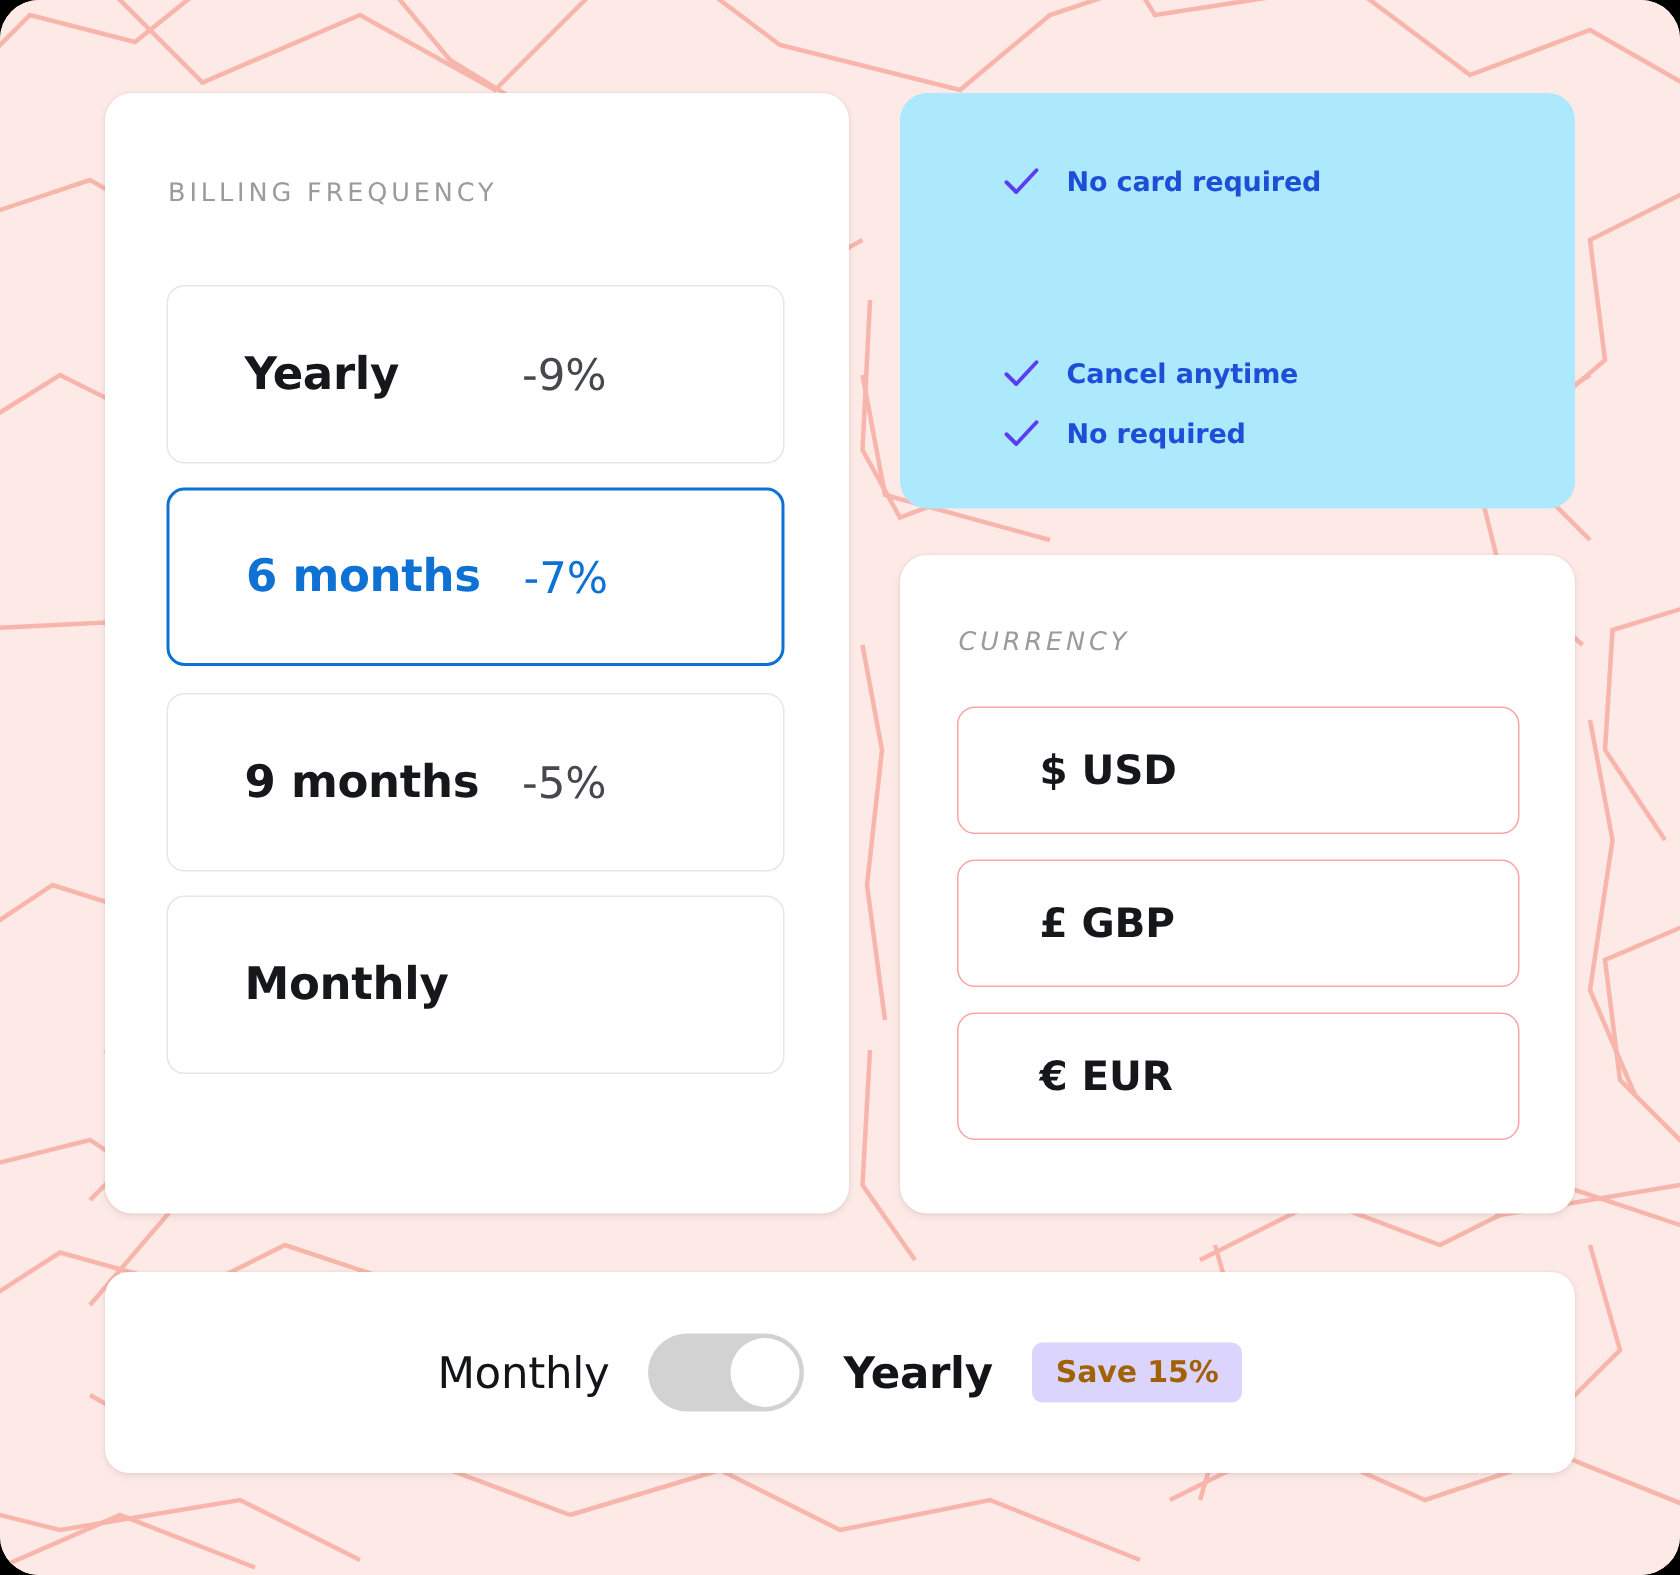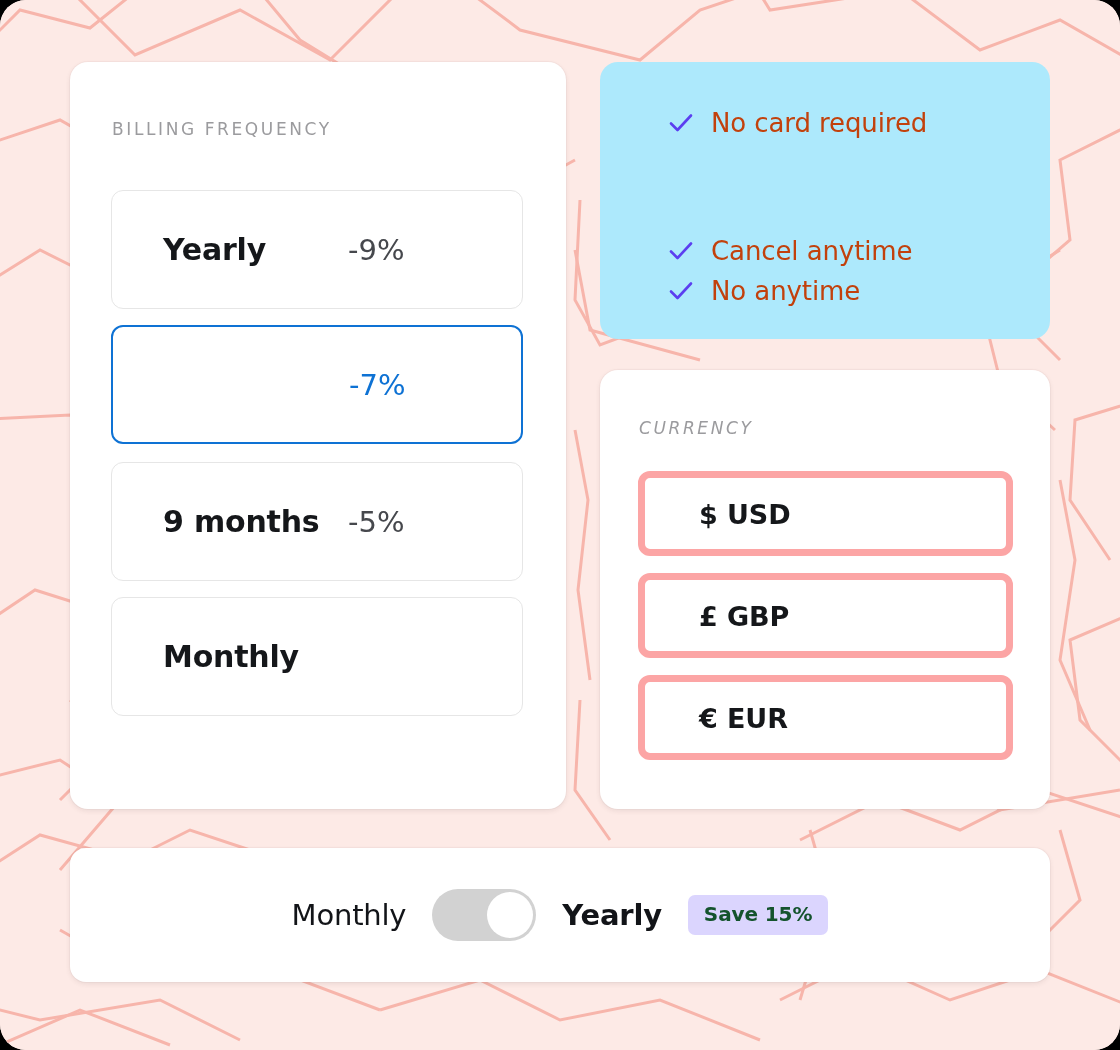--- a/index.html
+++ b/index.html
@@ -118,41 +118,41 @@
   #perk-0 { top: 46px; }
   #perk-1 { top: 130px; margin-top: 44px; }
   #perk-2 { top: 214px; }
   .perk-check {
     width: 26px;
     height: 26px;
     display: block;
     flex: 0 0 auto;
   }
   .perk-text {
-    font-size: 26px;
-    color: #c2410c;
-    font-weight: 400;
+    font-size: 18px;
+    color: #1d4ed8;
+    font-weight: 700;
     letter-spacing: -0.1px;
   }
 
   
   #currency-card {
     left: 600px;
     top: 370px;
     width: 450px;
     height: 439px;
   }
   #currency-label { left: 39px; top: 48px; font-style: italic; }
 
   .cur-option {
     position: absolute;
     left: 38px;
     width: 375px;
     height: 85px;
-    border: 7px solid #fca5a5;
+    border: 1px solid #fca5a5;
     border-radius: 12px;
     background: #fff;
     box-sizing: border-box;
   }
   .cur-text {
     position: absolute;
     left: 54px;
     top: 50%;
     transform: translateY(-50%);
     font-size: 27px;
@@ -200,21 +200,21 @@
     position: absolute;
     right: 3px;
     top: 3px;
     width: 46px;
     height: 46px;
     border-radius: 50%;
     background: #ffffff;
   }
   #save-badge {
     background: #dbd5fe;
-    color: #14532d;
+    color: #a16207;
     font-size: 20px;
     font-weight: 700;
     border-radius: 7px;
     padding: 9px 16px 11px 16px;
     letter-spacing: -0.1px;
     white-space: nowrap;
     line-height: 1;
   }
 </style>
 </head>
@@ -262,20 +262,21 @@
   <div class="card" id="billing-card">
 
     <div class="section-label" id="billing-label">BILLING FREQUENCY</div>
 
     <div class="option" id="opt-0">
       <span class="opt-name">Yearly</span>
       <span class="opt-disc">-9%</span>
     </div>
 
     <div class="option selected" id="opt-1">
+      <span class="opt-name">6 months</span>
       <span class="opt-disc">-7%</span>
     </div>
 
     <div class="option" id="opt-2">
       <span class="opt-name">9 months</span>
       <span class="opt-disc">-5%</span>
     </div>
 
     <div class="option" id="opt-3">
       <span class="opt-name">Monthly</span>
@@ -297,21 +298,21 @@
       <svg class="perk-check" viewBox="0 0 26 26" aria-hidden="true">
         <path d="M3 13.5 L9.5 20 L23 5.5" fill="none" stroke="#5b3ef0" stroke-width="2.6" stroke-linecap="round" stroke-linejoin="round"></path>
       </svg>
       <span class="perk-text">Cancel anytime</span>
     </div>
 
     <div class="perk-row" id="perk-2">
       <svg class="perk-check" viewBox="0 0 26 26" aria-hidden="true">
         <path d="M3 13.5 L9.5 20 L23 5.5" fill="none" stroke="#5b3ef0" stroke-width="2.6" stroke-linecap="round" stroke-linejoin="round"></path>
       </svg>
-      <span class="perk-text">No anytime</span>
+      <span class="perk-text">No required</span>
     </div>
 
   </div>
 
   <div class="card" id="currency-card">
 
     <div class="section-label" id="currency-label">CURRENCY</div>
 
     <div class="cur-option" id="cur-0">
       <span class="cur-text">$ USD</span>

